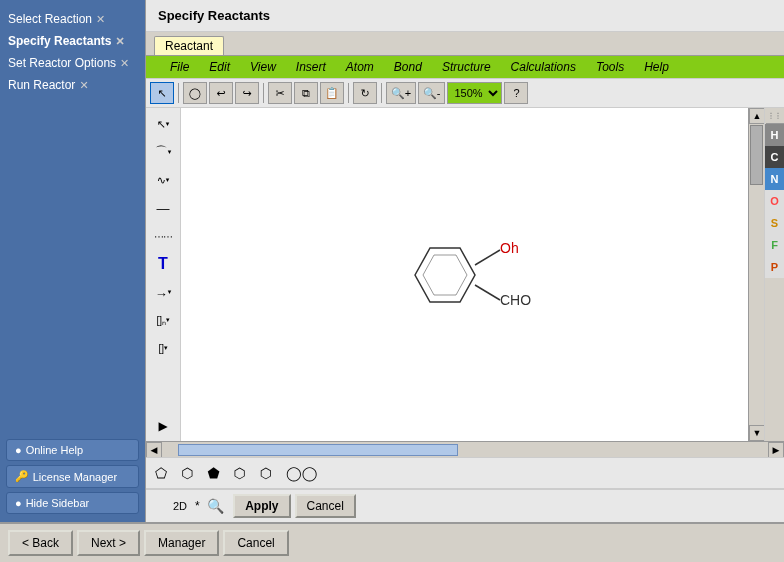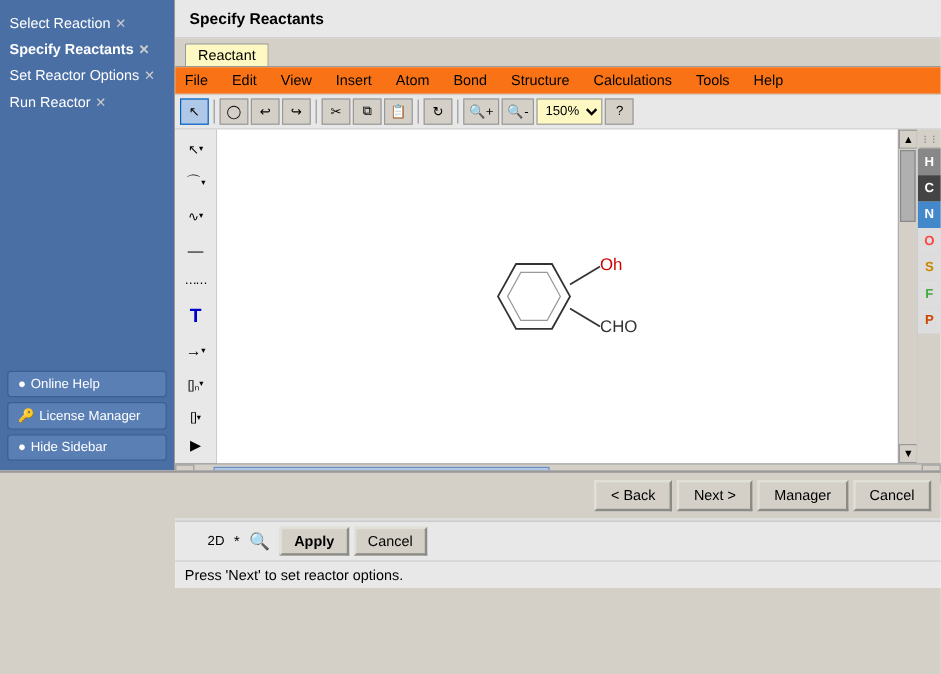--- a/index.html
+++ b/index.html
@@ -1,18 +1,18 @@
 <!DOCTYPE html>
 <html><head>
   <meta charset="utf-8">
   <style>
     * { box-sizing: border-box; margin: 0; padding: 0; }
     body { font-family: Arial, sans-serif; font-size: 12px; background: #d4d0c8; width: 784px; height: 562px; overflow: hidden; }
 
-    .main-container { display: flex; flex-direction: column; height: 432px; }
+    .main-container { display: flex; flex-direction: column; height: 562px; }
 
     
     .wizard-area { display: flex; flex: 1; min-height: 0; }
 
     
     .sidebar { width: 145px; background: #4a6fa5; color: white; padding: 8px 6px; flex-shrink: 0; display: flex; flex-direction: column; }
     .sidebar-item { padding: 4px 2px; font-size: 12px; cursor: pointer; display: flex; align-items: center; gap: 4px; }
     .sidebar-item .close-x { font-size: 11px; color: #ccc; }
     .sidebar-item.active { font-weight: bold; }
     .sidebar-bottom { margin-top: auto; display: flex; flex-direction: column; gap: 4px; }
@@ -28,29 +28,29 @@
 
     
     .tab-bar { background: #d4d0c8; border-bottom: 1px solid #999; padding: 4px 8px 0; display: flex; }
     .tab { background: #e8e8e0; border: 1px solid #999; border-bottom: none; padding: 2px 10px; font-size: 12px; cursor: pointer; border-radius: 2px 2px 0 0; }
     .tab.active { background: #fef9c3; }
 
     
     .editor-wrapper { flex: 1; display: flex; flex-direction: column; background: #fff; }
 
     
-    .menu-bar { background: #f97316; border-bottom: 1px solid #ccc; padding: 2px 4px; display: flex; gap: 12px; }
+    .menu-bar { background: #84cc16; border-bottom: 1px solid #ccc; padding: 2px 20px; display: flex; gap: 12px; font-style: italic; }
     .menu-item { font-size: 12px; cursor: pointer; padding: 2px 4px; }
 
     
     .toolbar { background: #e8e8e8; border-bottom: 1px solid #ccc; padding: 3px 4px; display: flex; align-items: center; gap: 2px; }
     .tool-btn { background: #d4d0c8; border: 1px solid #999; padding: 2px 4px; cursor: pointer; font-size: 11px; min-width: 24px; height: 22px; display: flex; align-items: center; justify-content: center; }
     .tool-btn.active { background: #b0c8e8; border-color: #0060c0; }
     .tool-separator { width: 1px; background: #999; height: 20px; margin: 0 2px; }
-    .zoom-select { font-size: 11px; height: 22px; border: 1px solid #999; background: #fef9c3; padding: 0 2px; }
+    .zoom-select { font-size: 11px; height: 22px; border: 1px solid #999; background: #84cc16; padding: 0 2px; }
 
     
     .drawing-section { flex: 1; display: flex; min-height: 0; }
 
     
     .left-panel { width: 35px; background: #e8e8e8; border-right: 1px solid #ccc; display: flex; flex-direction: column; align-items: center; padding: 4px 0; gap: 4px; }
     .left-tool { width: 28px; height: 24px; display: flex; align-items: center; justify-content: center; font-size: 13px; cursor: pointer; border: 1px solid transparent; }
 
     
     .canvas-wrapper { flex: 1; display: flex; position: relative; }
@@ -78,21 +78,21 @@
     .bottom-bar { background: #e8e8e8; border-top: 1px solid #ccc; padding: 4px 8px; display: flex; align-items: center; gap: 8px; }
     .dim-label { font-size: 11px; margin-left: 19px; }
     .action-buttons { display: flex; gap: 4px; }
     .apply-btn { background: #d4d0c8; border: 2px outset #e0e0d8; padding: 3px 10px; font-size: 12px; cursor: pointer; font-weight: bold; }
     .cancel-btn { background: #d4d0c8; border: 2px outset #e0e0d8; padding: 3px 10px; font-size: 12px; cursor: pointer; }
 
     
     .status-bar { background: #e8e8e8; border-top: 1px solid #ccc; padding: 4px 8px; font-size: 12px; }
 
     
-    .wizard-footer { background: #d4d0c8; border-top: 2px solid #999; padding: 6px 8px; display: flex; justify-content: flex-end; gap: 4px; }
+    .wizard-footer { background: #d4d0c8; border-top: 2px solid #999; padding: 6px 8px; display: flex; justify-content: flex-start; gap: 4px; }
     .wizard-btn { background: #d4d0c8; border: 2px outset #e0e0d8; padding: 4px 12px; font-size: 12px; cursor: pointer; }
     .wizard-btn:disabled { color: #888; }
 
     
     .scroll-arrow { width: 16px; height: 16px; background: #d4d0c8; border: 1px solid #999; display: flex; align-items: center; justify-content: center; font-size: 9px; cursor: pointer; flex-shrink: 0; }
 
     .right-scroll { display: flex; flex-direction: column; width: 16px; background: #d4d0c8; border-left: 1px solid #999; }
     .right-scroll .scroll-arrow { width: 16px; height: 16px; }
     .right-scroll .scroll-track { flex: 1; background: #d4d0c8; }
     .right-scroll .scroll-thumb-v { background: #b0b0b0; border: 1px solid #888; margin: 1px; height: 60px; }
@@ -264,23 +264,20 @@
         <div class="bottom-bar">
           <span class="dim-label">2D</span>
           <span>*</span>
           <span style="font-size:14px;">🔍</span>
           <div class="action-buttons">
             <button class="apply-btn">Apply</button>
             <button class="cancel-btn">Cancel</button>
           </div>
         </div>
 
-        <div class="status-bar">
-          <span>Press 'Next' to set reactor options.</span>
-        </div>
 
       </div>
     </div>
   </div>
 
   <div class="wizard-footer">
     <button class="wizard-btn">&lt; Back</button>
     <button class="wizard-btn">Next &gt;</button>
     <button class="wizard-btn">Manager</button>
     <button class="wizard-btn">Cancel</button>

